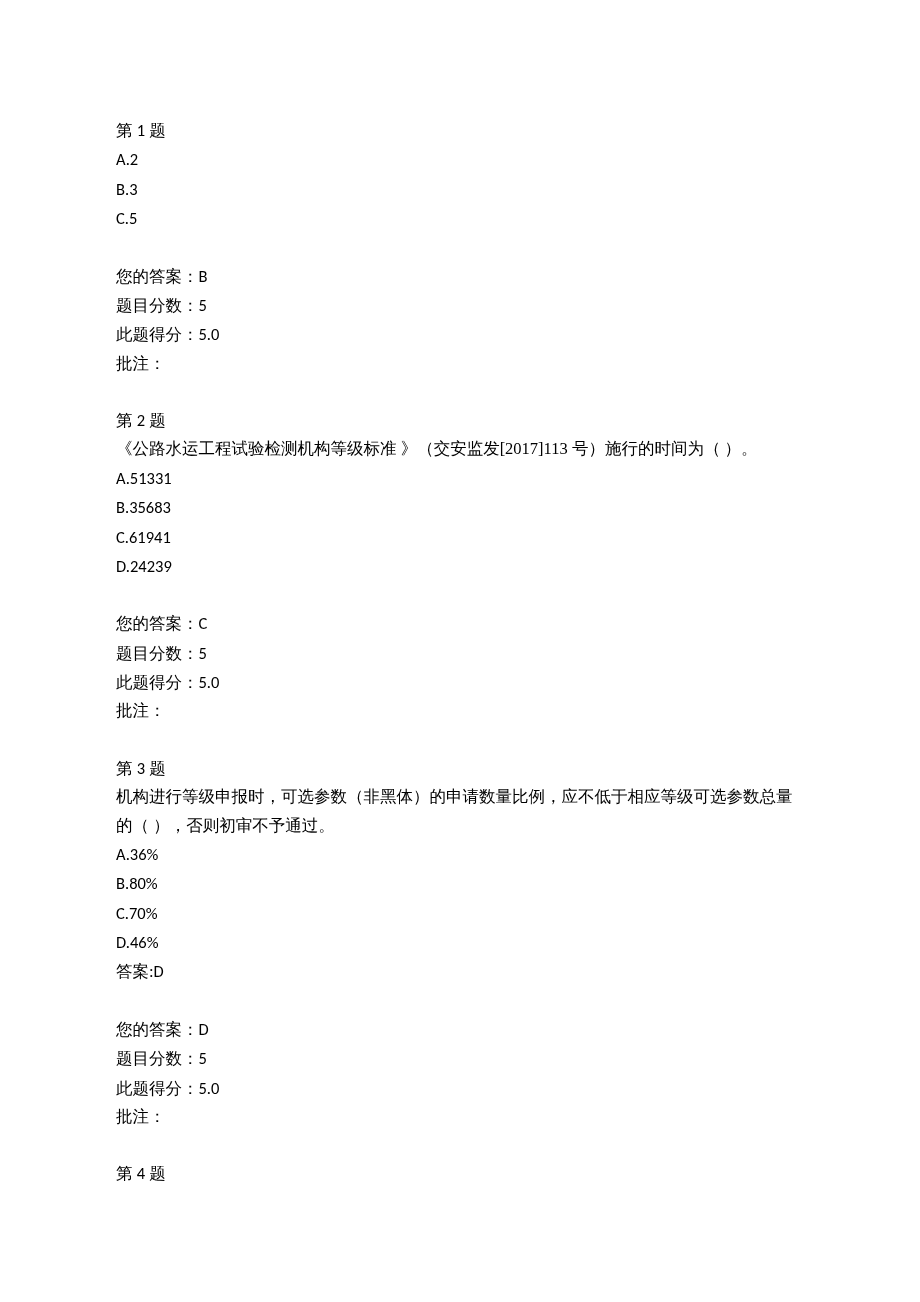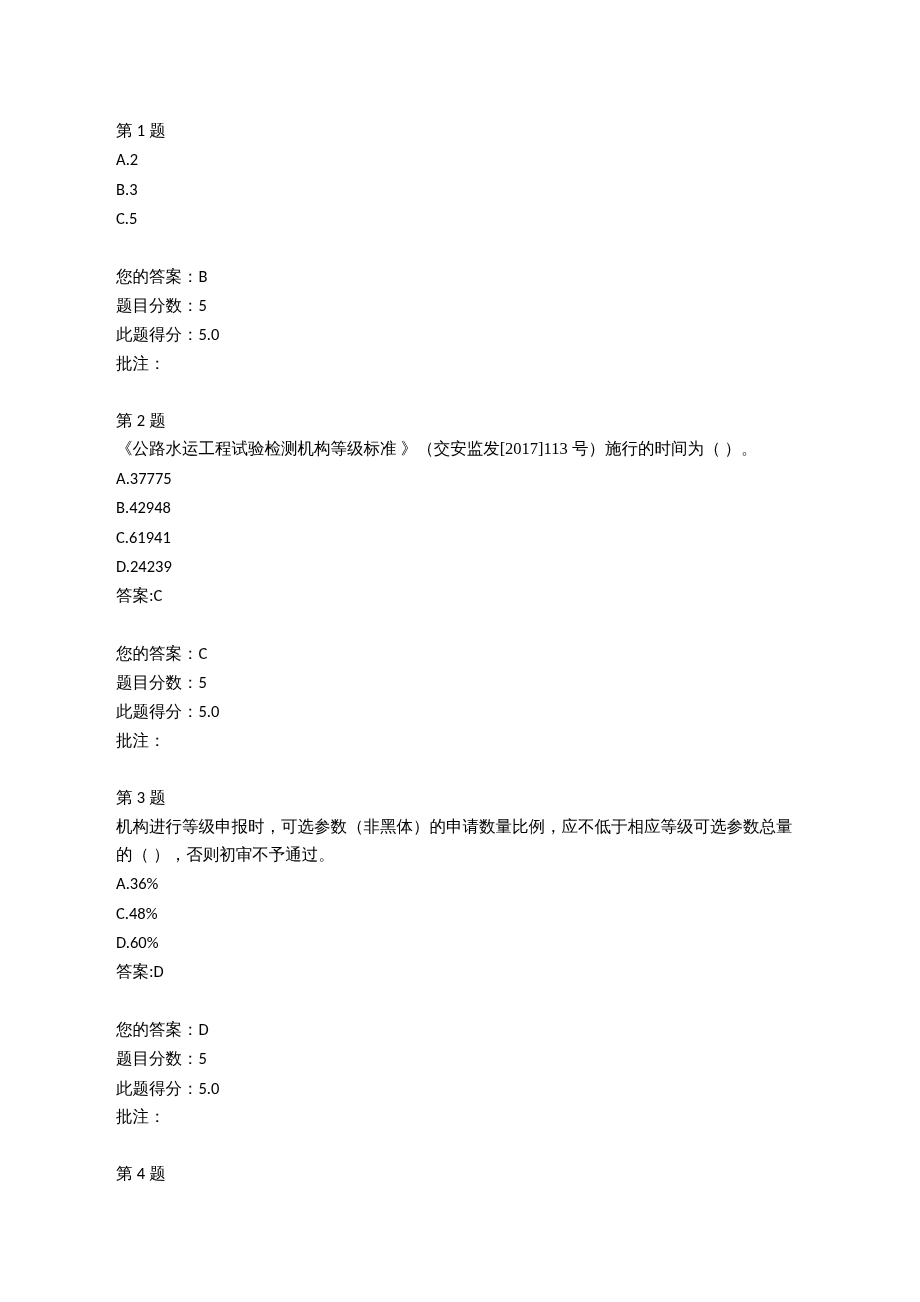--- a/index.html
+++ b/index.html
@@ -43,40 +43,40 @@
   <div class="block">
     <div class="line"><span>您的答案：</span><span class="latin">B</span></div>
     <div class="line"><span>题目分数：</span><span class="num">5</span></div>
     <div class="line"><span>此题得分：</span><span class="num">5.0</span></div>
     <div class="line"><span>批注：</span><span></span></div>
   </div>
 
   <div class="block">
     <div class="line"><span>第 </span><span class="num">2</span><span> 题</span></div>
     <div class="line">《公路水运工程试验检测机构等级标准 》（交安监发[2017]113 号）施行的时间为（ ）。</div>
-    <div class="line"><span class="latin">A.</span><span class="num">37775</span></div>
-    <div class="line"><span class="latin">B.</span><span class="num">42948</span></div>
+    <div class="line"><span class="latin">A.</span><span class="num">51331</span></div>
+    <div class="line"><span class="latin">B.</span><span class="num">35683</span></div>
     <div class="line"><span class="latin">C.</span><span class="num">61941</span></div>
     <div class="line"><span class="latin">D.</span><span class="num">24239</span></div>
-    <div class="line"><span>答案:</span><span class="latin">C</span></div>
   </div>
 
   <div class="block">
     <div class="line"><span>您的答案：</span><span class="latin">C</span></div>
     <div class="line"><span>题目分数：</span><span class="num">5</span></div>
     <div class="line"><span>此题得分：</span><span class="num">5.0</span></div>
     <div class="line"><span>批注：</span><span></span></div>
   </div>
 
   <div class="block">
     <div class="line"><span>第 </span><span class="num">3</span><span> 题</span></div>
     <div class="line">机构进行等级申报时，可选参数（非黑体）的申请数量比例，应不低于相应等级可选参数总量的（ ），否则初审不予通过。</div>
     <div class="line"><span class="latin">A.</span><span class="num">36%</span></div>
-    <div class="line"><span class="latin">C.</span><span class="num">48%</span></div>
-    <div class="line"><span class="latin">D.</span><span class="num">60%</span></div>
+    <div class="line"><span class="latin">B.</span><span class="num">80%</span></div>
+    <div class="line"><span class="latin">C.</span><span class="num">70%</span></div>
+    <div class="line"><span class="latin">D.</span><span class="num">46%</span></div>
     <div class="line"><span>答案:</span><span class="latin">D</span></div>
   </div>
 
   <div class="block">
     <div class="line"><span>您的答案：</span><span class="latin">D</span></div>
     <div class="line"><span>题目分数：</span><span class="num">5</span></div>
     <div class="line"><span>此题得分：</span><span class="num">5.0</span></div>
     <div class="line"><span>批注：</span><span></span></div>
   </div>
 

